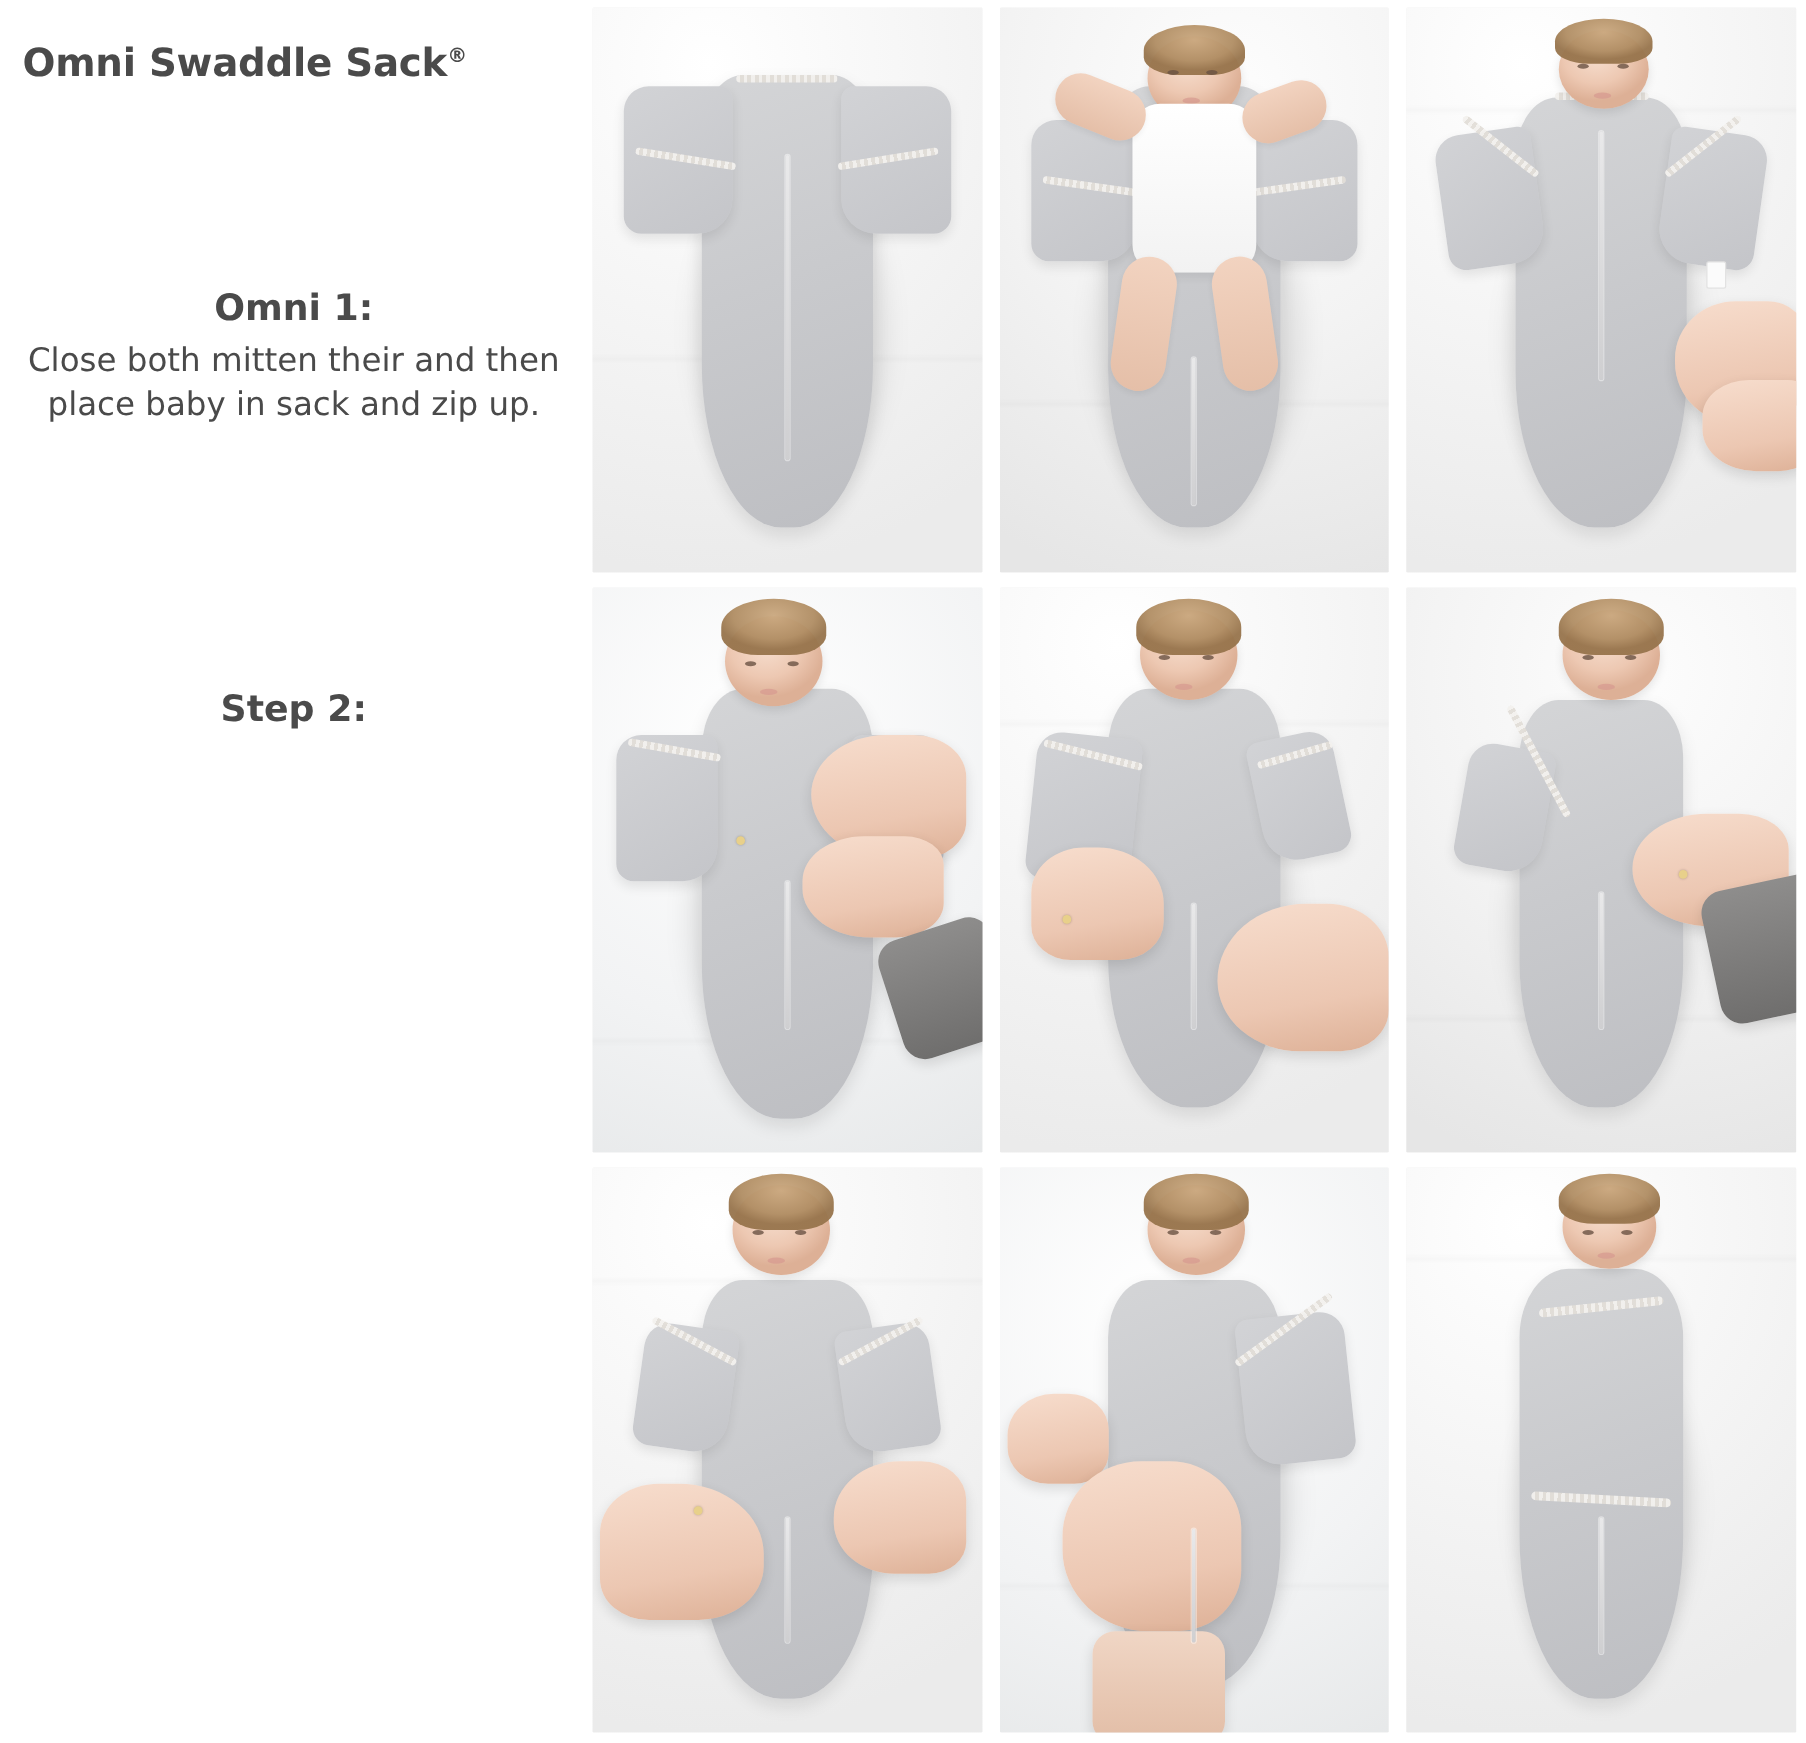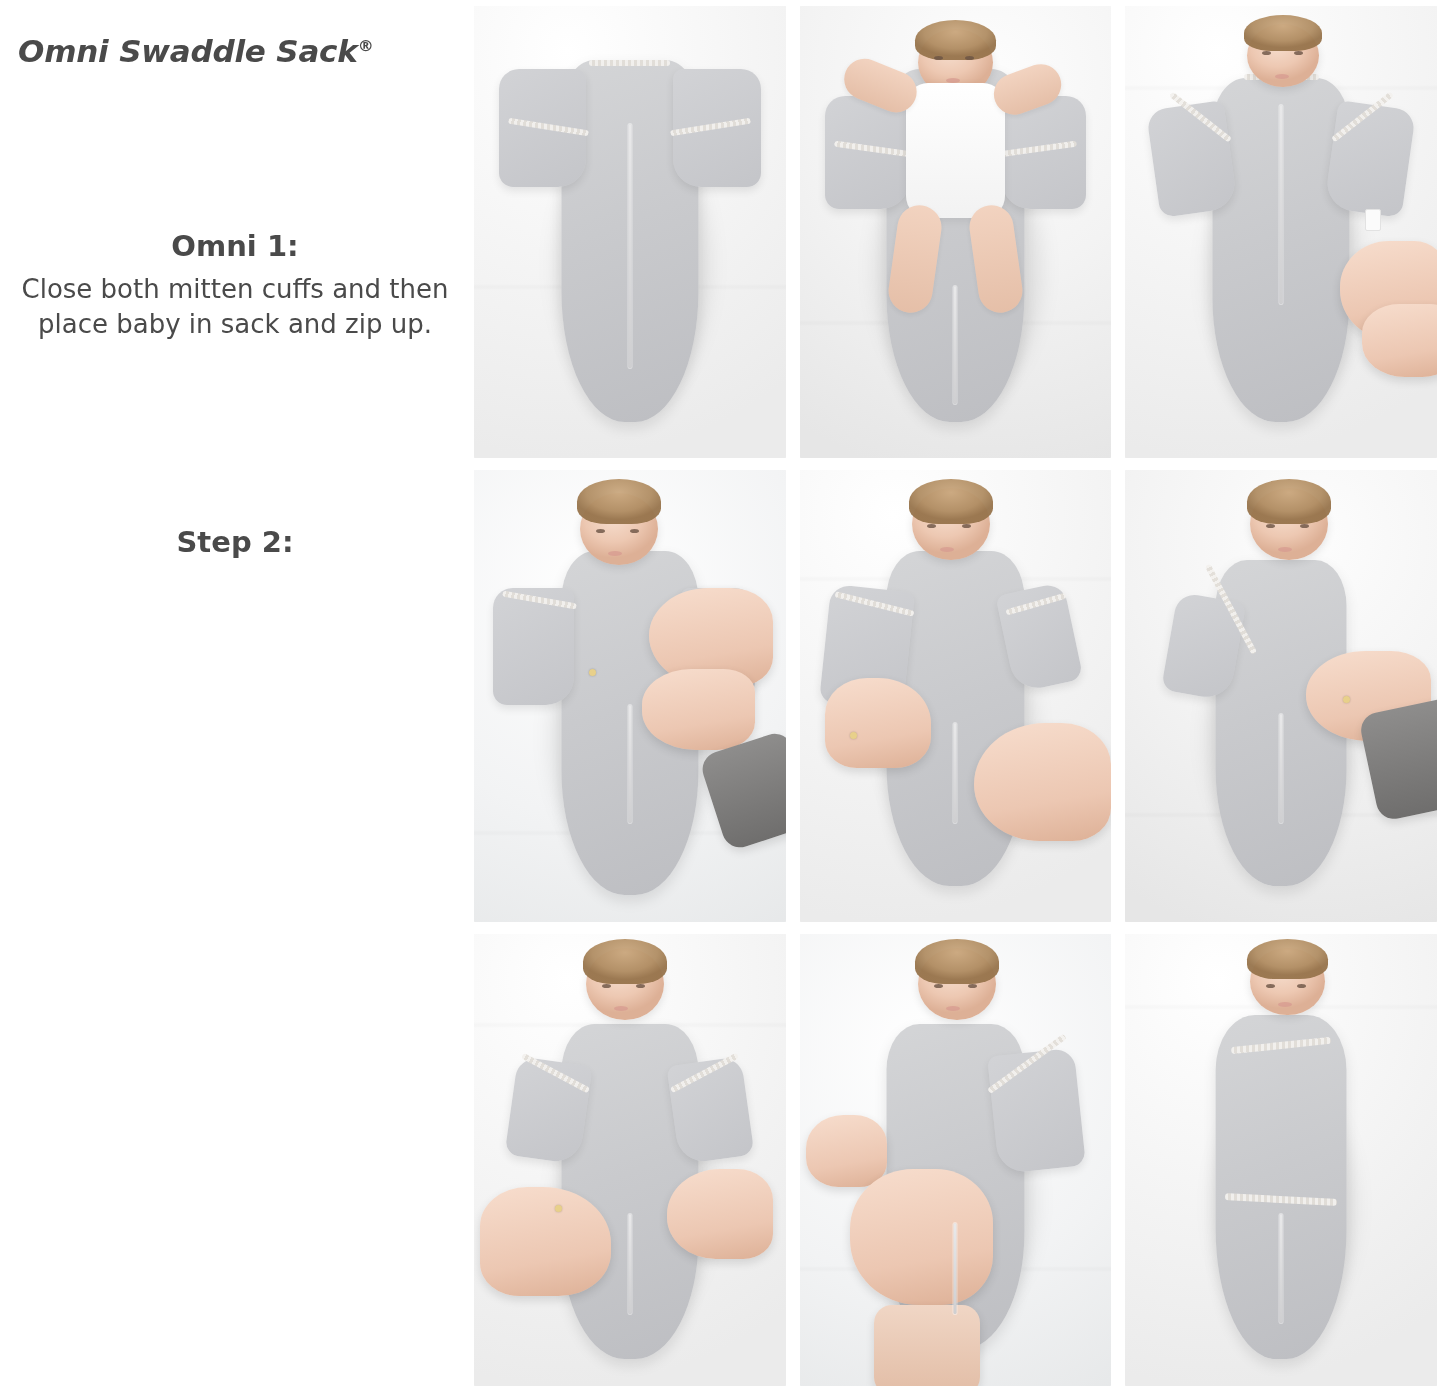--- a/index.html
+++ b/index.html
@@ -41,21 +41,20 @@
   .title-line {
     font-size: 31px;
     font-weight: 700;
     line-height: 1.28;
     letter-spacing: -0.2px;
     color: #4a4a4a;
   }
   .title-line.first {
     text-align: left;
     padding-left: 18px;
-    font-style: italic;
   }
   .reg {
     font-size: 16px;
     vertical-align: super;
     font-weight: 700;
   }
 
   .step-block {
     position: absolute;
     left: 0;
@@ -71,21 +70,21 @@
     line-height: 1.3;
   }
   .step-body {
     font-size: 26px;
     line-height: 1.36;
     color: #4a4a4a;
     font-weight: 400;
   }
 
   #step1 { top: 228px; }
-  #step2 { top: 524px; }
+  #step2 { top: 549px; }
   #step3 { top: 975px; }
 
   
   .grid {
     flex: 1 1 auto;
     display: grid;
     grid-template-columns: repeat(3, 1fr);
     grid-template-rows: repeat(3, 1fr);
     gap: 12px 14px;
     padding: 6px 8px 8px 4px;
@@ -247,21 +246,21 @@
 <div class="page">
 
   <div class="text-col">
 
     <div class="title-block">
       <div class="title-line first"><span>Omni Swaddle Sack</span><span class="reg">®</span></div>
     </div>
 
     <div class="step-block" id="step1">
       <div class="step-head">Omni 1:</div>
-      <div class="step-body">Close both mitten cuffs and then place baby in sack and zip up.</div>
+      <div class="step-body">Close both mitten their and then place baby in sack and zip up.</div>
     </div>
 
     <div class="step-block" id="step2">
       <div class="step-head">Step 2:</div>
     </div>
 
     <div class="step-block" id="step3">
     </div>
 
   </div>

